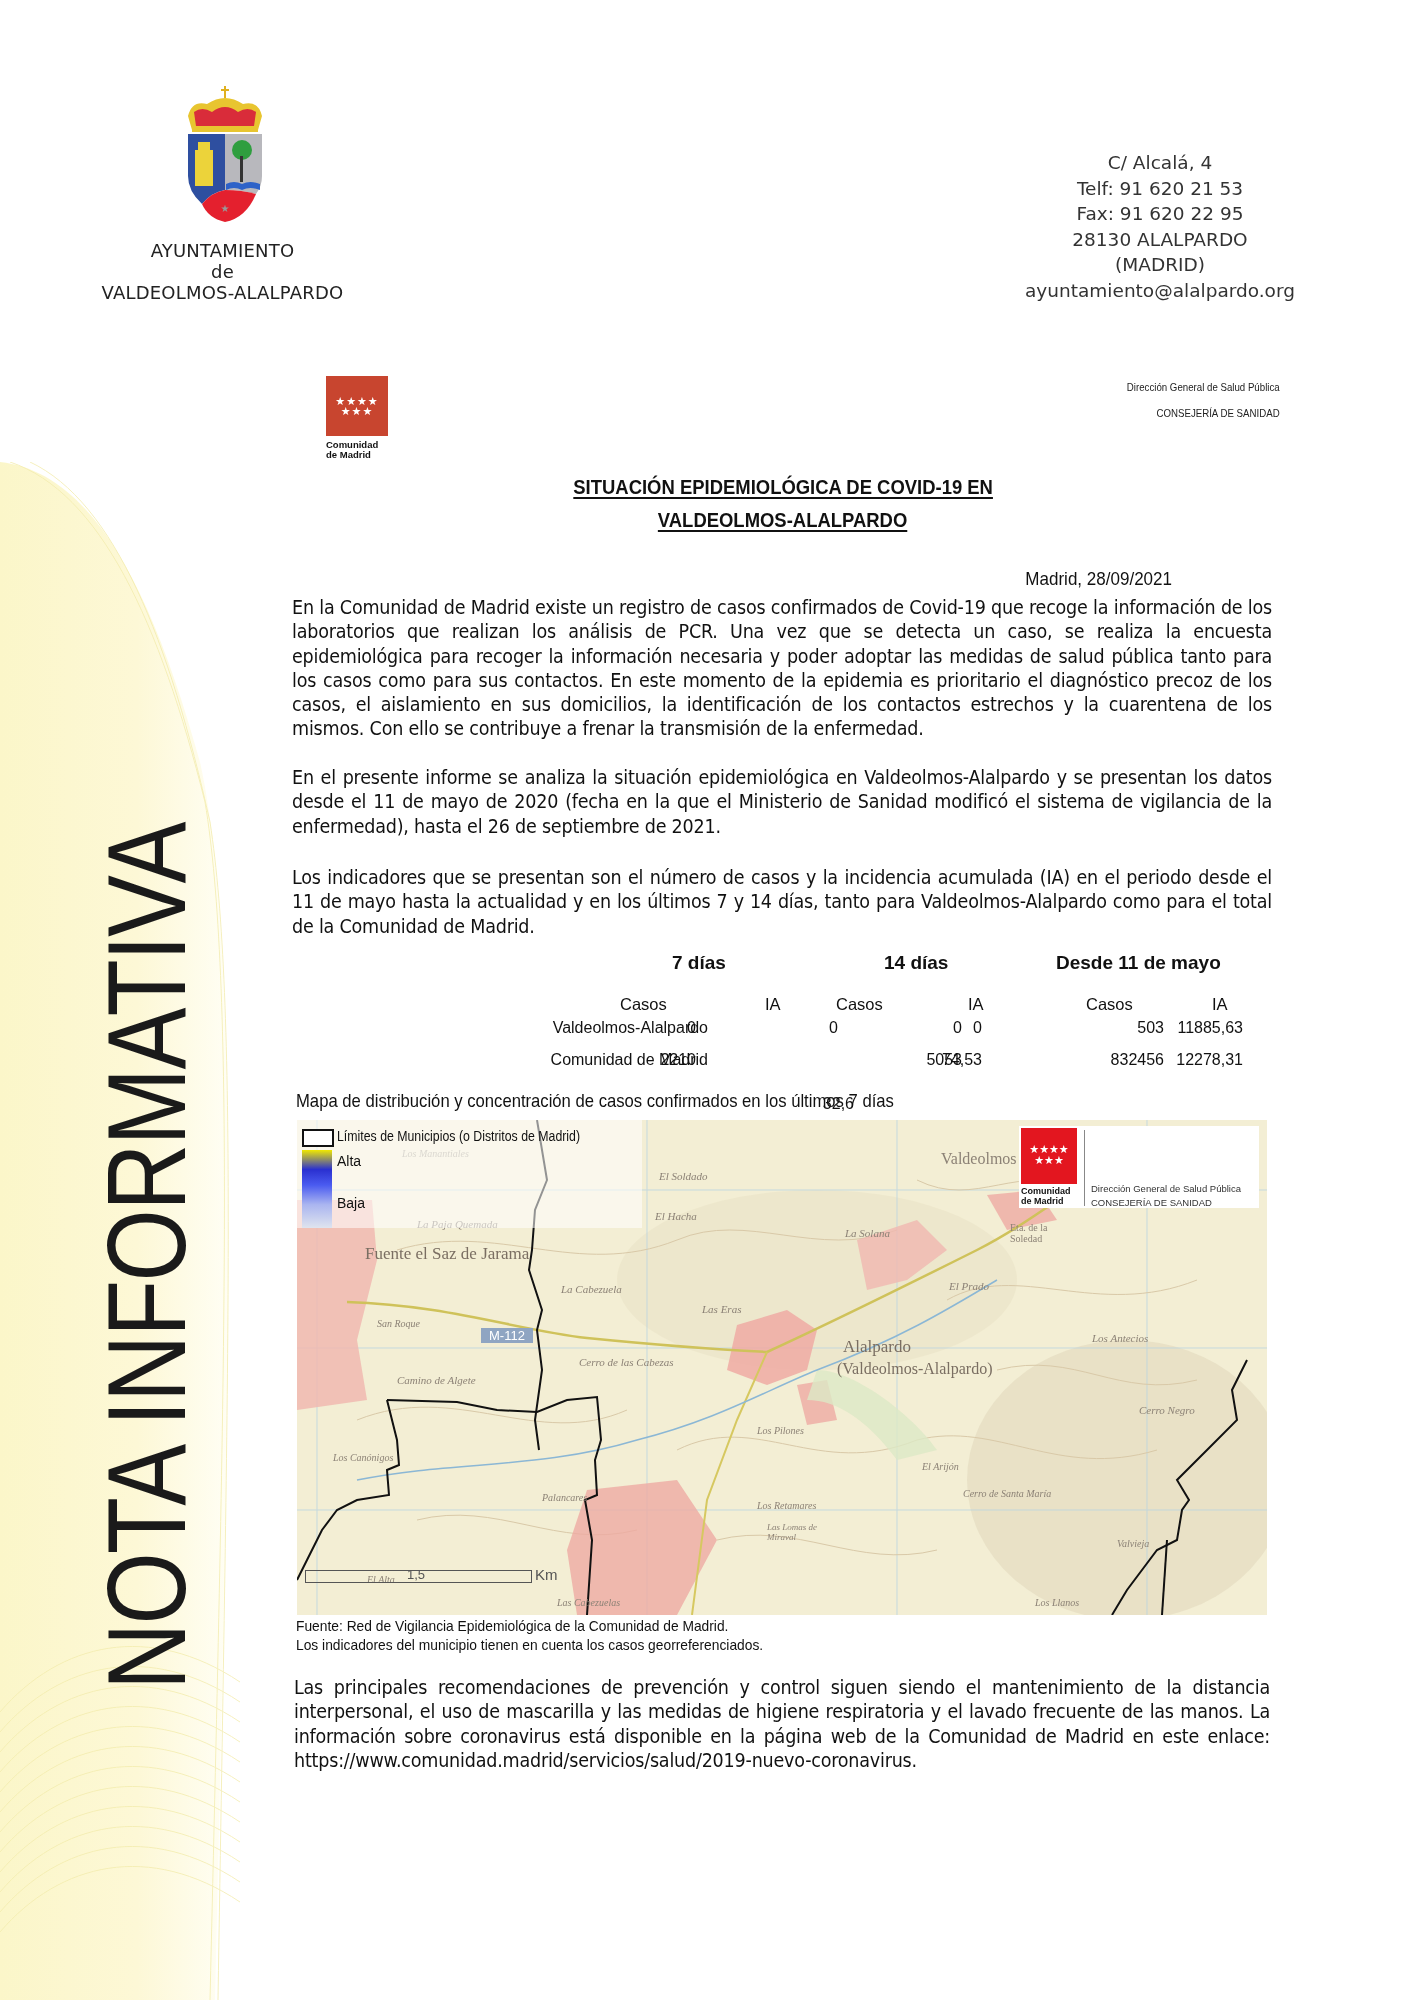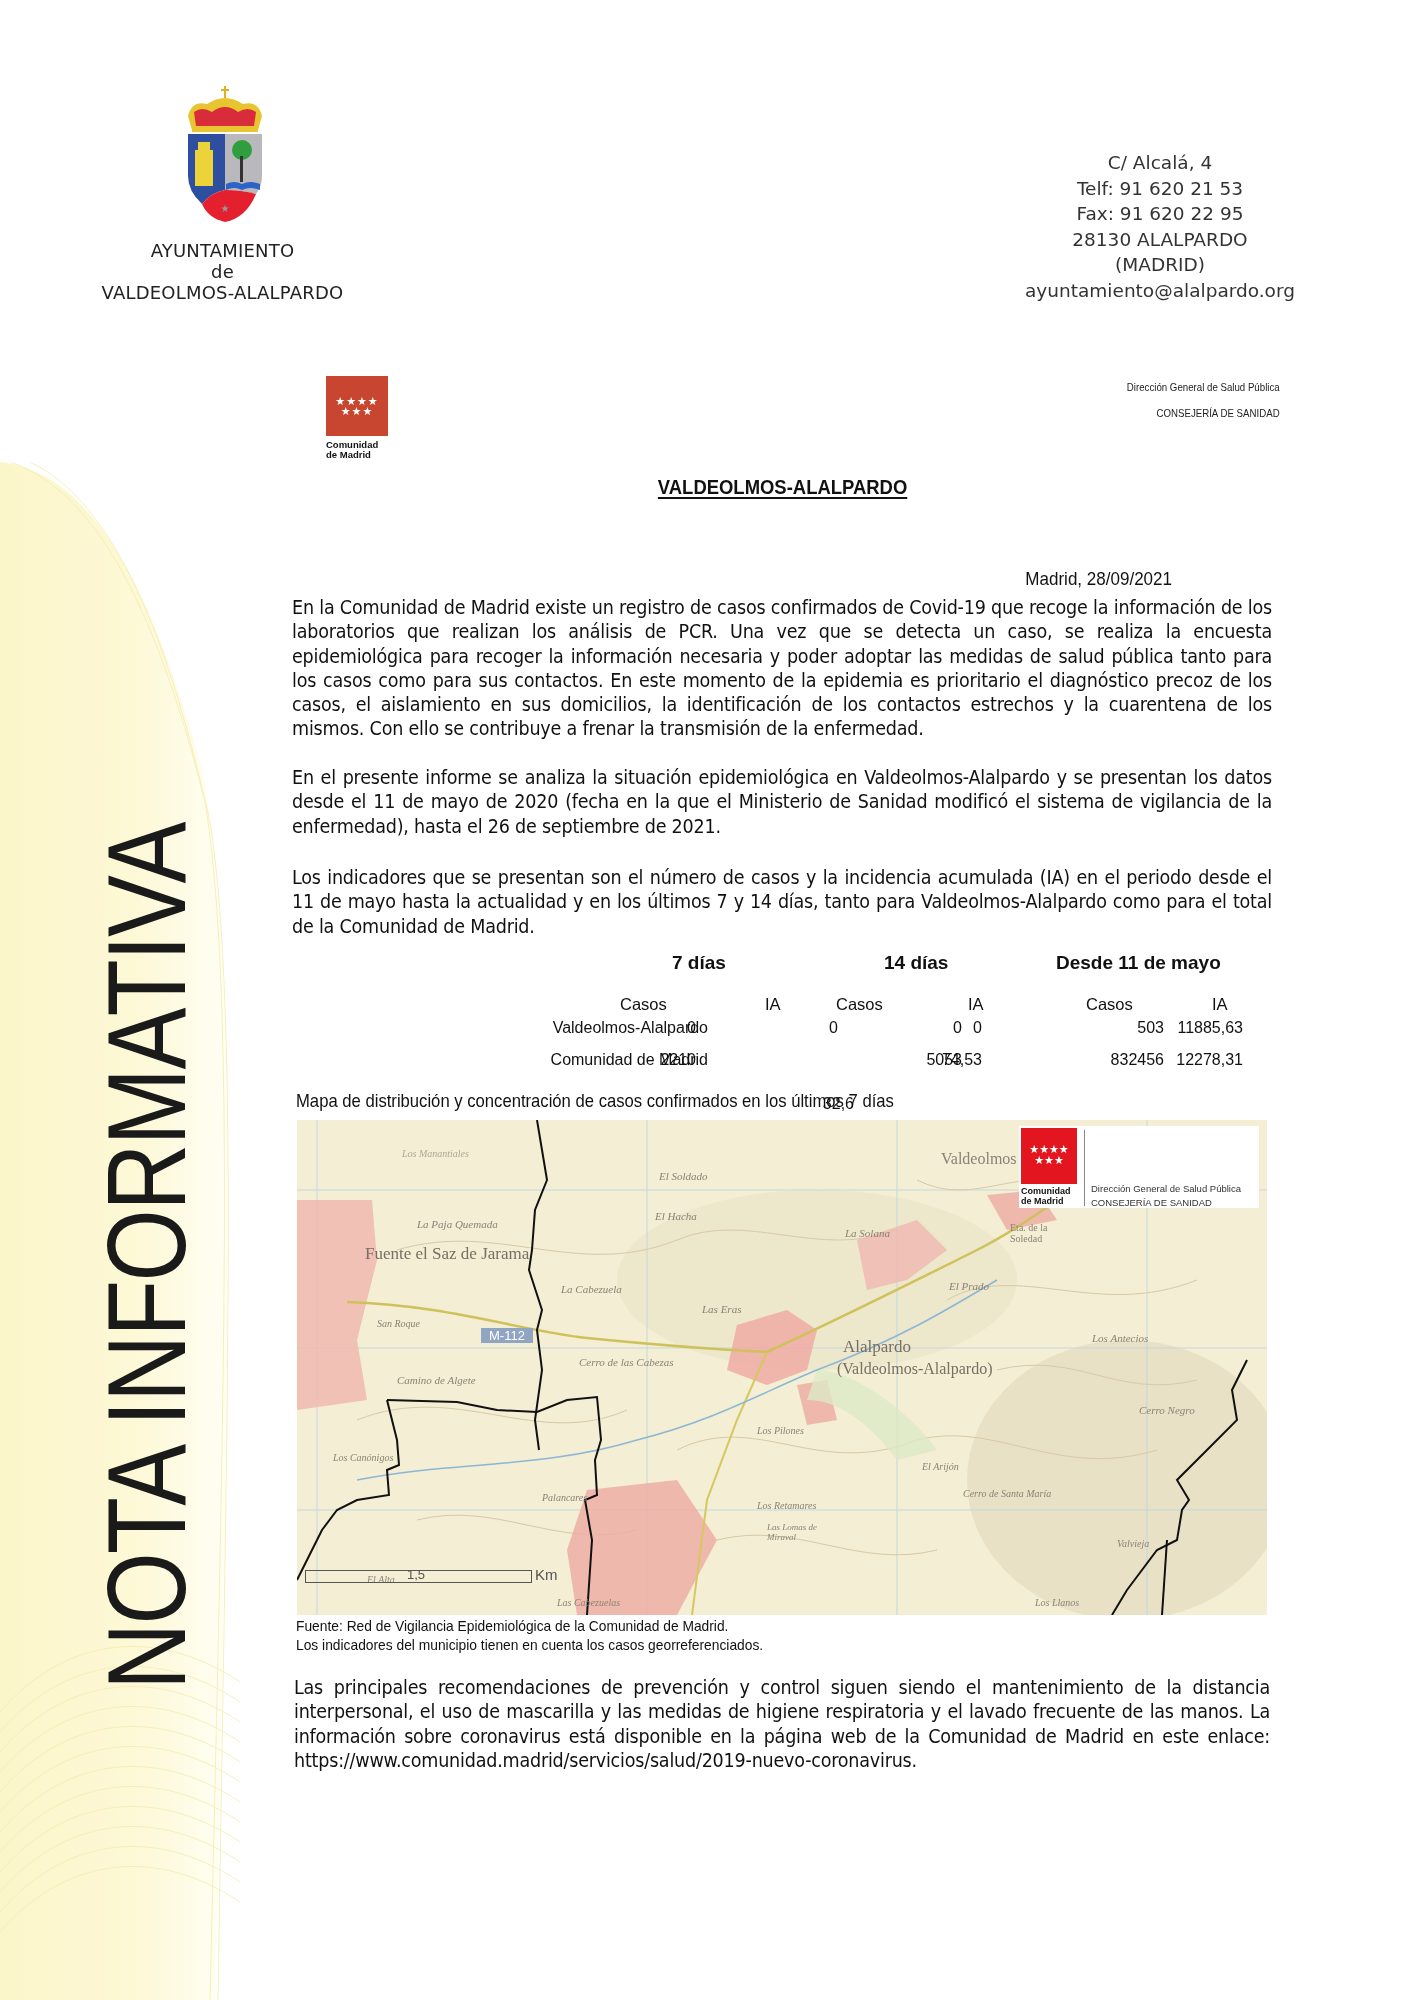--- a/index.html
+++ b/index.html
@@ -118,20 +118,21 @@
     <div>Comunidad</div>
     <div>de Madrid</div>
   </div>
 </div>
 <div class="abs dg">
   <div>Dirección General de Salud Pública</div>
   <div>CONSEJERÍA DE SANIDAD</div>
 </div>
 
 <div class="abs title">
+  <div><span>SITUACIÓN EPIDEMIOLÓGICA DE COVID-19 EN</span></div>
   <div><span>VALDEOLMOS-ALALPARDO</span></div>
 </div>
 <div class="abs date">Madrid, 28/09/2021</div>
 
 <div class="abs para p1">En la Comunidad de Madrid existe un registro de casos confirmados de Covid-19 que recoge la información de los laboratorios que realizan los análisis de PCR. Una vez que se detecta un caso, se realiza la encuesta epidemiológica para recoger la información necesaria y poder adoptar las medidas de salud pública tanto para los casos como para sus contactos. En este momento de la epidemia es prioritario el diagnóstico precoz de los casos, el aislamiento en sus domicilios, la identificación de los contactos estrechos y la cuarentena de los mismos. Con ello se contribuye a frenar la transmisión de la enfermedad.</div>
 <div class="abs para p2">En el presente informe se analiza la situación epidemiológica en Valdeolmos-Alalpardo y se presentan los datos desde el 11 de mayo de 2020 (fecha en la que el Ministerio de Sanidad modificó el sistema de vigilancia de la enfermedad), hasta el 26 de septiembre de 2021.</div>
 <div class="abs para p3">Los indicadores que se presentan son el número de casos y la incidencia acumulada (IA) en el periodo desde el 11 de mayo hasta la actualidad y en los últimos 7 y 14 días, tanto para Valdeolmos-Alalpardo como para el total de la Comunidad de Madrid.</div>
 
 <div class="abs tbl">
   <div class="cell hdr" style="left:272px;">7 días</div>
@@ -241,20 +242,27 @@
   <div class="abs" style="left:245px;top:372px;font-family:'Liberation Serif',serif;font-style:italic;font-size:10px;color:#8c8276;">Palancares</div>
   <div class="abs" style="left:460px;top:380px;font-family:'Liberation Serif',serif;font-style:italic;font-size:10px;color:#8c8276;">Los Retamares</div>
   <div class="abs" style="left:666px;top:368px;font-family:'Liberation Serif',serif;font-style:italic;font-size:10px;color:#8c8276;">Cerro de Santa María</div>
   <div class="abs" style="left:470px;top:402px;font-family:'Liberation Serif',serif;font-style:italic;font-size:9px;color:#8c8276;width:50px;">Las Lomas de Miraval</div>
   <div class="abs" style="left:820px;top:418px;font-family:'Liberation Serif',serif;font-style:italic;font-size:10px;color:#8c8276;">Valvieja</div>
   <div class="abs" style="left:738px;top:477px;font-family:'Liberation Serif',serif;font-style:italic;font-size:10px;color:#8c8276;">Los Llanos</div>
   <div class="abs" style="left:260px;top:477px;font-family:'Liberation Serif',serif;font-style:italic;font-size:10px;color:#8c8276;">Las Cabezuelas</div>
   <div class="abs" style="left:184px;top:208px;font-size:13px;color:#fff;background:#8fa5c2;padding:0 8px;">M-112</div>
   <div class="abs" style="left:70px;top:454px;font-family:'Liberation Serif',serif;font-style:italic;font-size:10px;color:#8c8276;">El Alta</div>
 
+  <div class="legend">
+    <div class="abs" style="left:5px;top:9px;width:28px;height:14px;border:2px solid #111;background:#fff;"></div>
+    <div class="leg-row" style="left:40px;top:8px;transform:scaleX(0.88);transform-origin:left top;">Límites de Municipios (o Distritos de Madrid)</div>
+    <div class="abs" style="left:5px;top:30px;width:30px;height:78px;background:linear-gradient(#f0e800 0%,#2a30d0 25%,#4a5bf0 45%,#aab5f0 70%,#dfe4ee 100%);"></div>
+    <div class="leg-row" style="left:40px;top:33px;">Alta</div>
+    <div class="leg-row" style="left:40px;top:75px;">Baja</div>
+  </div>
 
   <div class="abs" style="left:8px;top:450px;width:225px;height:11px;border:1px solid #555;"></div>
   <div class="abs" style="left:110px;top:447px;font-size:13px;color:#555;">1,5</div>
   <div class="abs" style="left:238px;top:446px;font-size:15px;color:#555;">Km</div>
 
   <div class="map-logo">
     <div class="abs" style="left:2px;top:2px;width:56px;height:56px;background:#e3161f;color:#fff;font-size:11px;line-height:11px;text-align:center;padding-top:16px;box-sizing:border-box;">★★★★<br>★★★</div>
     <div class="abs" style="left:2px;top:60px;font-size:9px;font-weight:bold;line-height:10px;">
       <div>Comunidad</div>
       <div>de Madrid</div>

